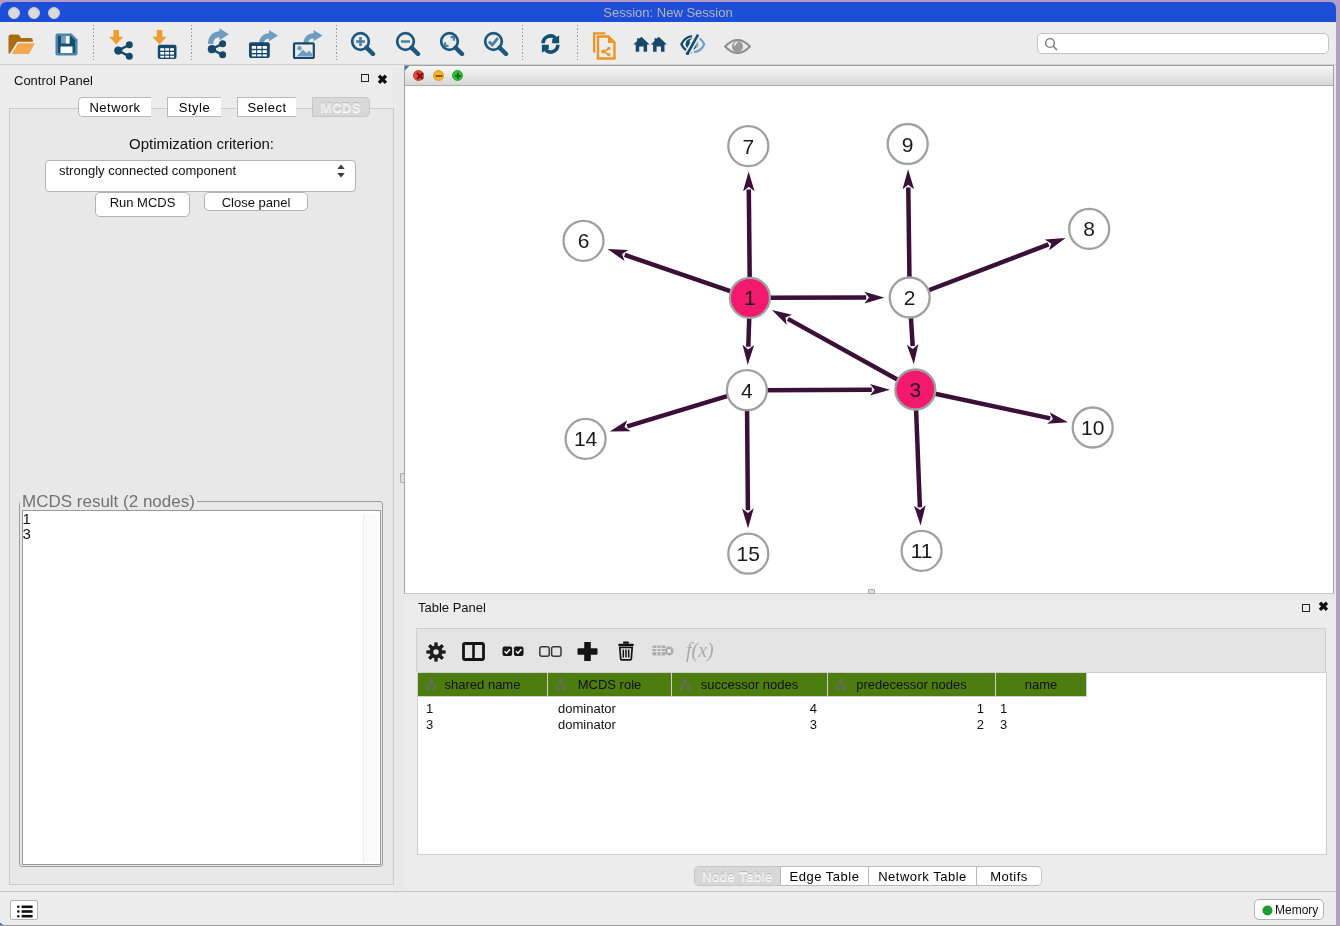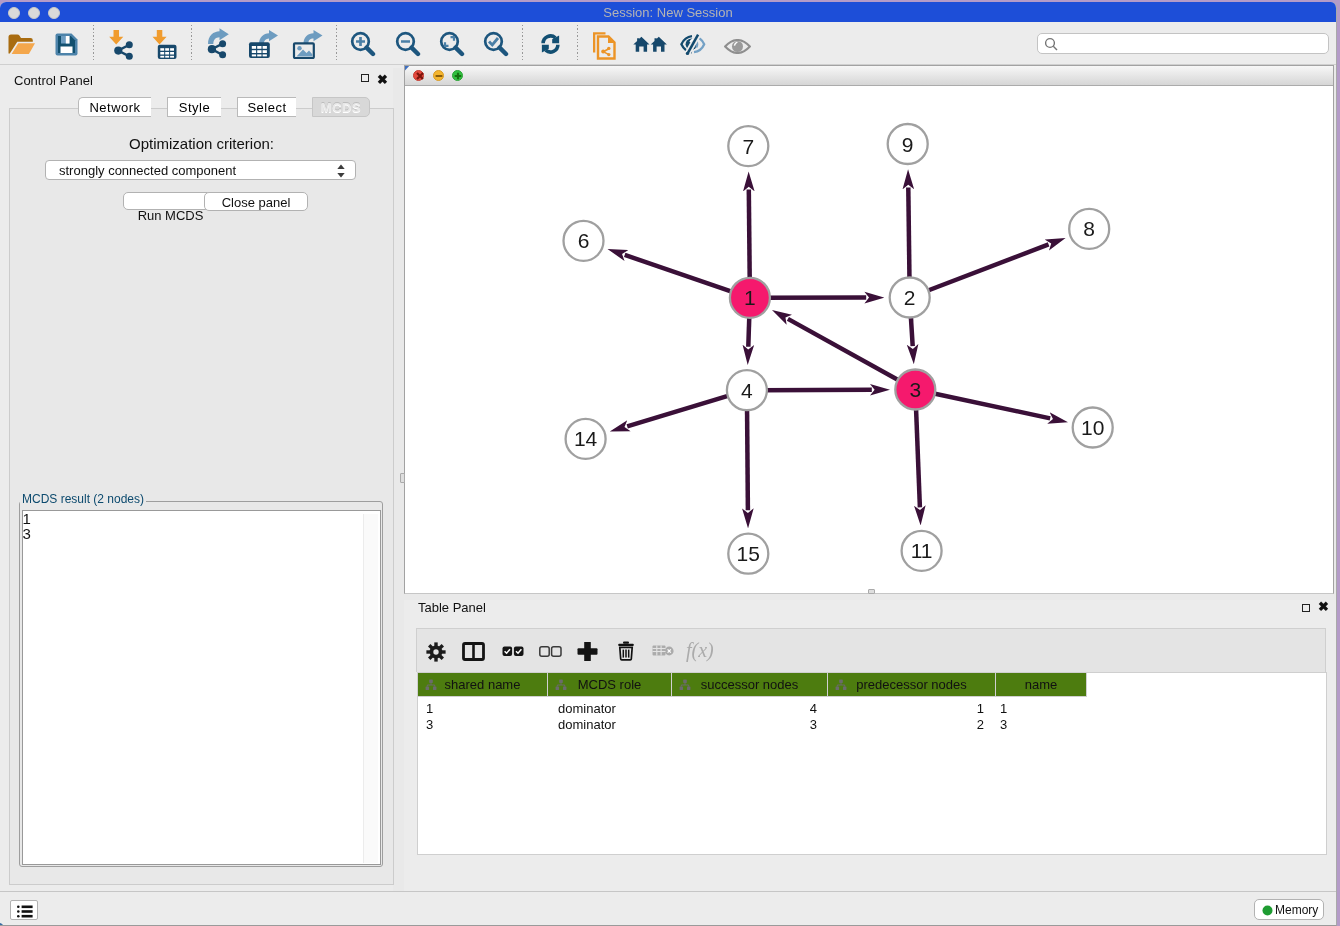--- a/index.html
+++ b/index.html
@@ -22,21 +22,21 @@
 .tabs { position:absolute; display:flex; font-size:13px; z-index:5; }
 .tab { border:1px solid #b9b9b9; border-right:none; background:#fff; color:#000; text-align:center; padding-top:2px; height:20px; letter-spacing:0.5px; }
 .tab.first { border-radius:5px 0 0 5px; }
 .tab.last { border-right:1px solid #c9c9c9; border-radius:0 5px 5px 0; }
 .tab.sel { background:#d8d8d8; border-color:#c6c6c6; color:#e8e8e8; text-shadow:0 1px 0 #ffffff, 0 -1px 0 #bdbdbd; }
 .cp-inner { position:absolute; left:9px; top:39.5px; width:385px; height:777px; background:#e8e8e8; border:1px solid #cccccc; }
 .opt-label { position:absolute; width:100%; text-align:center; font-size:13px; color:#111; }
 .combo { position:absolute; background:#fff; border:1px solid #b2b2b2; border-radius:4px; font-size:13px; color:#111; }
 .btn { position:absolute; background:#fff; border:1px solid #b2b2b2; border-radius:5px; font-size:13px; color:#111; text-align:center; }
 .group { position:absolute; border:1px solid #9e9e9e; border-radius:3px; }
-.group-title { position:absolute; background:#e8e8e8; font-size:12px; color:#0c4a6e; padding:0 3px; }
+.group-title { position:absolute; background:#e8e8e8; font-size:17px; color:#737373; padding:0 3px; }
 .textarea { position:absolute; background:#fff; border:1px solid #999; font-size:15px; color:#111; }
 
 .frame { position:absolute; left:404.3px; top:-3.5px; width:930px; height:529px; background:#fff; border:1px solid #a2a2a2; border-bottom-color:#c6c6c6; }
 .ftitle { position:absolute; left:0; top:0; width:100%; height:20px; background:linear-gradient(#f7f7f7,#d6d6d6); border-bottom:1px solid #ababab; }
 .ft-text { position:absolute; width:100%; top:4px; padding-left:10px; text-align:center; font-size:13px; font-weight:bold; color:#111; box-sizing:border-box; }
 .light { position:absolute; top:4px; width:11px; height:11px; border-radius:50%; }
 
 .tp { position:absolute; left:404px; top:532px; width:936px; height:293px; background:#ececec; }
 .tp-tool { position:absolute; left:12px; top:28px; width:910px; height:44px; background:#e4e4e4; border:1px solid #cfcfcf; border-bottom:none; }
 .tbl { position:absolute; left:13px; top:72px; width:910px; height:183px; background:#fff; border:1px solid #cfcfcf; }
@@ -209,27 +209,27 @@
       <div class="float-ic" style="left:361px; top:6px;"></div>
       <div class="close-ic" style="left:377px; top:4px;">✖</div>
       <div class="tabs" style="left:78px; top:29px;gap:16px;">
         <div class="tab first" style="width:73px;">Network</div>
         <div class="tab" style="width:54px;">Style</div>
         <div class="tab" style="width:59px;">Select</div>
         <div class="tab last sel" style="width:58px;font-weight:bold;">MCDS</div>
       </div>
       <div class="cp-inner">
         <div class="opt-label" style="top:26.5px; font-size:15px;">Optimization criterion:</div>
-        <div class="combo" style="left:35px; top:51.5px; width:311px; height:20px; padding:2px 0 16px 13px;">strongly connected component
+        <div class="combo" style="left:35px; top:51.5px; width:311px; height:32px; padding:2px 0 16px 13px;">strongly connected component
           <svg style="position:absolute; right:9px; top:3px;" width="10" height="14" viewBox="0 0 10 14">
               <path d="M5 0.5 L8.7 5 L1.3 5 Z" fill="#3c3c3c"></path>
               <path d="M5 13.5 L8.7 9 L1.3 9 Z" fill="#3c3c3c"></path>
             </svg>
         </div>
-        <div class="btn" style="left:85px; top:83.5px; width:95px; height:18px; padding-top:15px;margin-left:28px;">Run MCDS</div>
+        <div class="btn" style="left:85px; top:83.5px; width:95px; height:25px; padding-top:2px;">Run MCDS</div>
         <div class="btn" style="left:194px; top:83.5px; width:104px; height:19px; padding-top:2px;">Close panel</div>
         <div class="group" style="left:9px; top:392px; width:364px; height:366px;">
           <div class="group-title" style="left:0px; top:-10px; padding:0 2px;">MCDS result (2 nodes)</div>
           <div class="textarea" style="left:1.5px; top:8px; width:359px; height:355px; padding:0; line-height:15.7px;">1<br>3
             <div style="position:absolute; right:2px; top:3px; width:15px; height:349px; background:#fafafa; border-left:1px solid #ececec;"></div>
           </div>
         </div>
       </div>
     </div>
     <div style="position:absolute; left:399.5px; top:405px; width:5.5px; height:10px; background:#dedede; border:1px solid #aaaaaa; border-radius:1px; z-index:3;"></div>
@@ -416,20 +416,26 @@
         <div class="td" style="left:140px; top:28px;">dominator</div>
         <div class="td" style="left:254px; top:28px; width:145px; text-align:right;">4</div>
         <div class="td" style="left:410px; top:28px; width:156px; text-align:right;">1</div>
         <div class="td" style="left:582px; top:28px;">1</div>
         <div class="td" style="left:8px; top:44px;">3</div>
         <div class="td" style="left:140px; top:44px;">dominator</div>
         <div class="td" style="left:254px; top:44px; width:145px; text-align:right;">3</div>
         <div class="td" style="left:410px; top:44px; width:156px; text-align:right;">2</div>
         <div class="td" style="left:582px; top:44px;">3</div>
       </div>
+      <div class="btabs" style="left:290px; top:266px;">
+        <div class="tab first sel" style="width:86px;">Node Table</div>
+        <div class="tab" style="width:88px;">Edge Table</div>
+        <div class="tab" style="width:108px;">Network Table</div>
+        <div class="tab last" style="width:66px;">Motifs</div>
+      </div>
     </div>
   </div>
   <div class="status">
     <div class="btn" style="left:10px; top:8px; width:28px; height:20px; border-radius:2px;">
       <svg style="position:absolute; left:6px; top:3.5px;" width="16" height="13" viewBox="0 0 16 13">
         <g fill="#111">
           <rect x="0" y="0.5" width="2.6" height="2.6" rx="1.3"></rect>
             <rect x="0" y="5.2" width="2.6" height="2.6" rx="1.3"></rect>
             <rect x="0" y="9.9" width="2.6" height="2.6" rx="1.3"></rect>
           <rect x="4.6" y="0.5" width="11" height="2.6"></rect>

